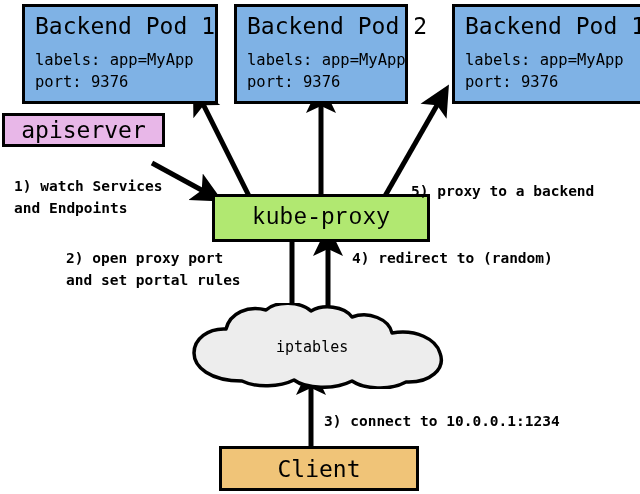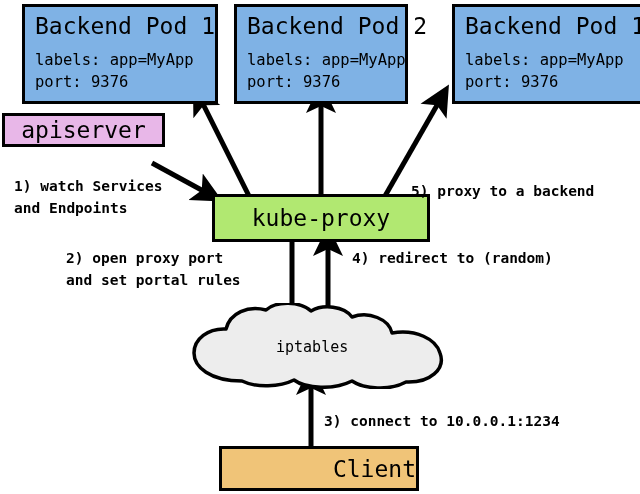--- a/index.html
+++ b/index.html
@@ -57,21 +57,21 @@
     align-items: center;
   }
   .kubeproxy .lbl {
     font-size: 23px;
     line-height: 26px;
     color: #000;
     white-space: nowrap;
   }
   .client {
     background: #f0c478;
-    align-items: flex-end;
+    align-items: center;
   }
   .client .lbl {
     font-size: 23px;
     line-height: 26px;
     color: #000;
     white-space: nowrap;
   }
   .cloud-wrap {
     position: absolute;
     z-index: 2;
@@ -162,21 +162,21 @@
   <div class="node pod" style="left:452px; top:4px; width:200px; height:100px;">
     <div class="pod-title">Backend Pod 1</div>
     <div class="pod-line" style="margin-top:8px;">labels: app=MyApp</div>
     <div class="pod-line">port: 9376</div>
   </div>
 
   <div class="node apiserver" style="left:2px; top:113px; width:163px; height:34px;">
     <div class="lbl">apiserver</div>
   </div>
 
-  <div class="node kubeproxy" style="left:212px; top:194px; width:218px; height:48px;">
+  <div class="node kubeproxy" style="left:212px; top:194px; width:218px; height:48px;font-family:Liberation Mono, monospace;">
     <div class="lbl">kube-proxy</div>
   </div>
 
   <div class="node client" style="left:219px; top:446px; width:200px; height:45px;">
     <div class="lbl">Client</div>
   </div>
 
   <div class="step" style="left:14px; top:175px;">
     <div>1) watch Services</div>
     <div>and Endpoints</div>

